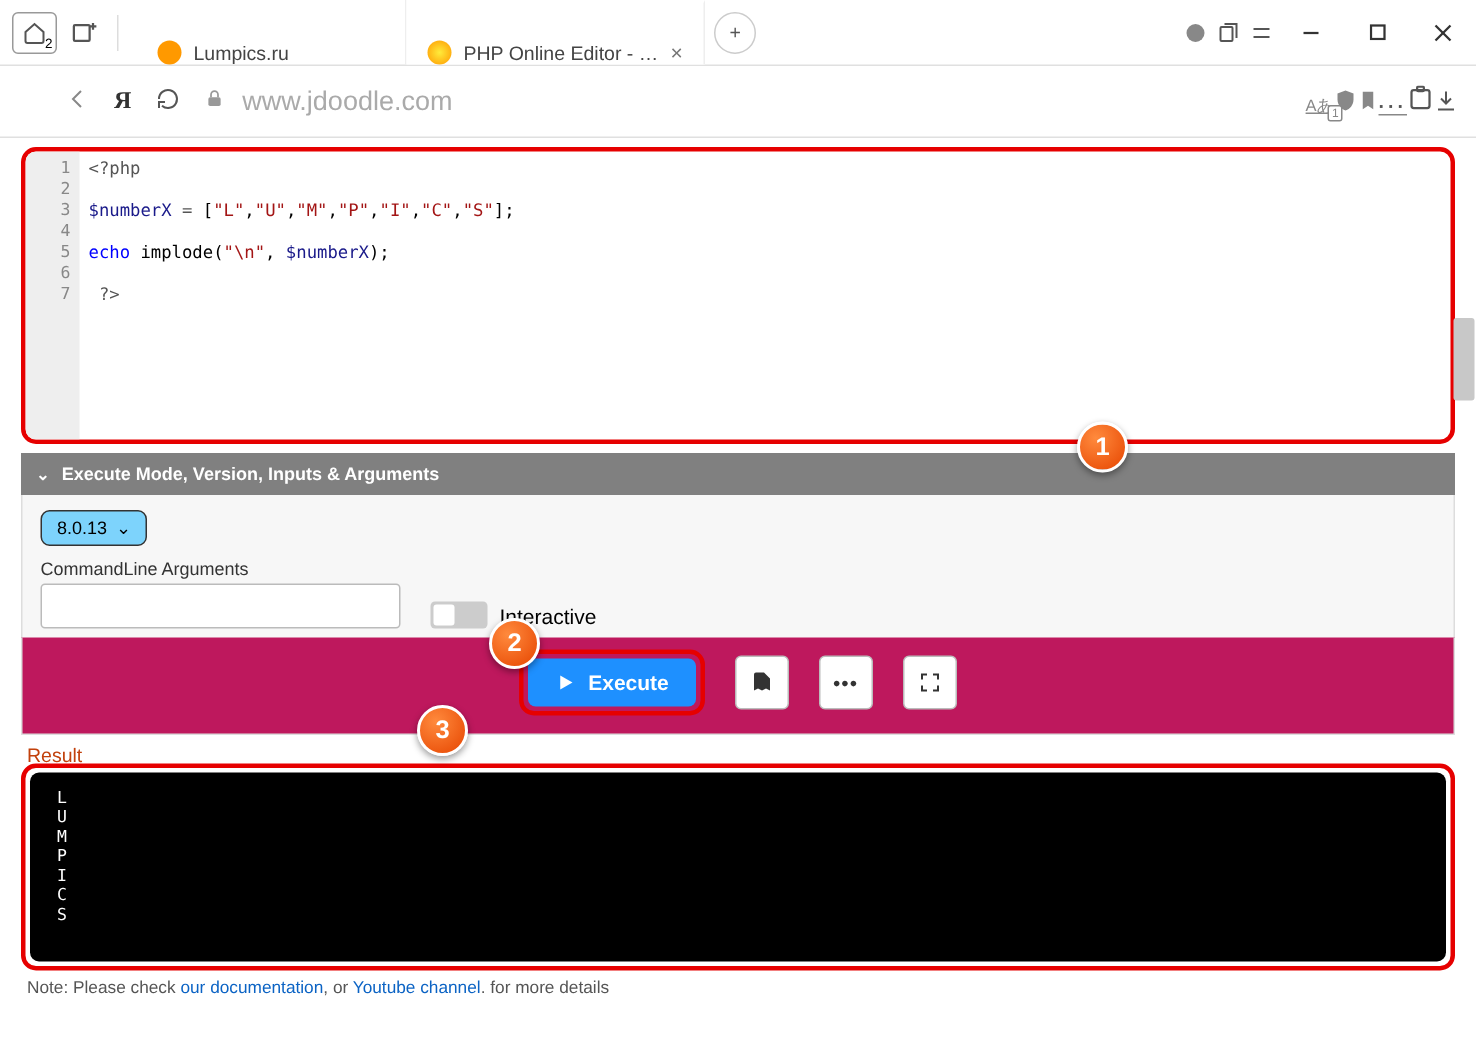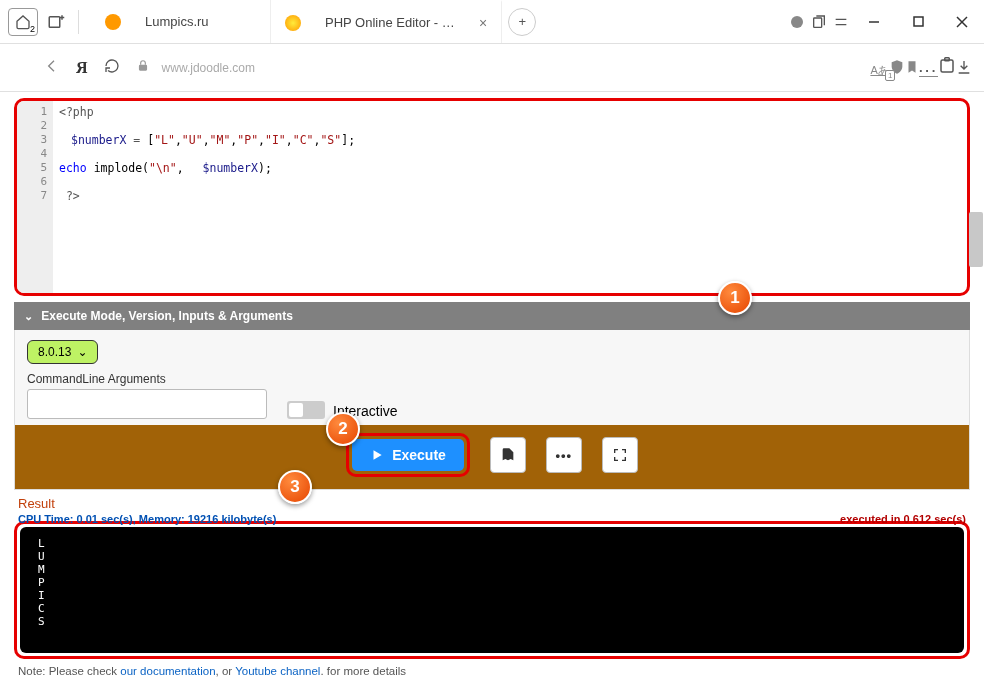--- a/index.html
+++ b/index.html
@@ -5,68 +5,68 @@
 * { margin: 0; padding: 0; box-sizing: border-box; }
 body { font-family: -apple-system, BlinkMacSystemFont, "Segoe UI", Arial, sans-serif; font-size: 13px; background: #fff; width: 984px; height: 692px; overflow: hidden; position: relative; }
 
 
 .titlebar { height: 44px; display: flex; align-items: center; background: #fff; border-bottom: 1px solid #e0e0e0; }
 .titlebar-left { display: flex; align-items: center; gap: 6px; padding: 0 8px; }
 .home-btn { width: 30px; height: 28px; border: 1px solid #999; border-radius: 4px; display: flex; align-items: center; justify-content: center; position: relative; }
 .home-btn .badge { position: absolute; bottom: 1px; right: 2px; font-size: 9px; background: #fff; }
 .newtab-ico { width: 24px; height: 24px; display: flex; align-items: center; justify-content: center; color: #555; }
 .tabs { display: flex; height: 100%; align-items: stretch; flex: 1; }
-.tab { display: flex; align-items: center; gap: 24px; padding: 0 14px; min-width: 180px; border-right: 1px solid #eee; }
+.tab { display: flex; align-items: flex-end; gap: 8px; padding: 0 14px; min-width: 180px; border-right: 1px solid #eee; }
 .tab.active { background: #fff; border-top: 2px solid transparent; }
 .tab-ico { width: 16px; height: 16px; border-radius: 50%; }
 .tab-title { font-size: 13px; color: #444; white-space: nowrap; overflow: hidden; text-overflow: ellipsis; max-width: 130px; }
 .tab-close { color: #777; font-size: 14px; }
 .plus-tab { width: 28px; height: 28px; border-radius: 50%; display: flex; align-items: center; justify-content: center; color: #555; margin-left: 6px; align-self: center; border: 1px solid #ccc; }
 .win-controls { display: flex; align-items: center; gap: 0; margin-left: auto; }
 .win-btn { width: 44px; height: 36px; display: flex; align-items: center; justify-content: center; color: #555; }
 .win-ico-sm { width: 22px; height: 22px; display: flex; align-items: center; justify-content: center; color: #666; }
 
 .addrbar { height: 48px; display: flex; align-items: center; gap: 12px; padding: 0 12px 0 40px; border-bottom: 1px solid #e0e0e0; }
 .nav-ico { color: #888; width: 24px; text-align: center; }
 .y-ico { font-weight: 700; font-family: Georgia, serif; color: #333; font-size: 16px; }
 .lock-ico { color: #888; }
-.url-domain { color: #aaa; font-size: 12px; }
+.url-domain { color: #aaa; font-size: 18px; }
 .url-title { color: #333; font-size: 16px; margin-left: 6px; }
 .addrbar-right { margin-left: auto; display: flex; align-items: flex-end; color: #888; text-decoration: underline; }
 
 
 .page { position: relative; padding: 6px 14px 0 14px; height: 600px; overflow: hidden; }
 .page-scrollbar { position: absolute; right: 1px; top: 120px; width: 14px; height: 55px; background: #c8c8c8; border-radius: 2px; }
 
 .code-box { border: 3px solid #e60000; border-radius: 10px; height: 198px; display: flex; background: #fff; overflow: hidden; }
 .gutter { width: 36px; background: #eee; text-align: right; padding: 4px 6px 0 0; color: #888; font-family: Menlo, Consolas, monospace; font-size: 11px; line-height: 14px; }
 .gutter div { height: 14px; }
 .code { flex: 1; padding: 4px 6px; font-family: Menlo, Consolas, monospace; font-size: 11.5px; line-height: 14px; white-space: pre; }
 .k-tag { color: #555; }
-.k-var { color: #1a1a8a; margin-left: 12px; }
+.k-var { color: #1a1a8a; }
 .k-op { color: #555; }
 .k-str { color: #a31515; }
 .k-fn { color: #0000ff; }
 
 .exec-header { background: #808080; color: #fff; height: 28px; display: flex; align-items: center; gap: 8px; padding: 0 10px; margin-top: 6px; font-size: 12px; font-weight: 600; }
 .chev { font-size: 11px; }
 
 .options-row { display: flex; padding: 10px 12px 6px 12px; gap: 20px; background: #f7f7f7; border-left: 1px solid #ddd; border-right: 1px solid #ddd; }
 .col-left { width: 240px; }
 .col-mid { flex: 0 0 150px; display: flex; align-items: flex-end; gap: 8px; padding-top: 4px; }
 .col-right { flex: 1; }
-.ver-select { border: 1px solid #333; border-radius: 6px; padding: 4px 10px; font-size: 12px; display: inline-flex; gap: 6px; align-items: center; background: #bef264; }
+.ver-select { border: 1px solid #333; border-radius: 6px; padding: 4px 10px; font-size: 12px; display: inline-flex; gap: 6px; align-items: center; background: #7dd3fc; }
 .label { font-size: 12px; color: #333; margin-top: 8px; }
 .label-top { font-size: 12px; color: #333; font-weight: 600; }
 .txt-input { width: 100%; height: 30px; border: 1px solid #bbb; border-radius: 3px; margin-top: 3px; padding: 4px; }
 .txt-area { width: 100%; height: 62px; border: 1px solid #bbb; border-radius: 3px; margin-top: 3px; resize: none; }
 .toggle { width: 38px; height: 18px; background: #ccc; border-radius: 3px; position: relative; }
 .toggle::after { content: ''; position: absolute; left: 2px; top: 2px; width: 14px; height: 14px; background: #fff; border-radius: 2px; }
 
-.btn-row { display: flex; align-items: center; gap: 20px; justify-content: center; padding: 8px 0 12px 0; background: #a16207; border-left: 1px solid #ddd; border-right: 1px solid #ddd; border-bottom: 1px solid #ddd; position: relative; }
+.btn-row { display: flex; align-items: center; gap: 20px; justify-content: center; padding: 8px 0 12px 0; background: #be185d; border-left: 1px solid #ddd; border-right: 1px solid #ddd; border-bottom: 1px solid #ddd; position: relative; }
 .exec-btn-wrap { border: 3px solid #e60000; border-radius: 10px; padding: 3px; }
 .exec-btn { background: #1e90ff; color: #fff; border: none; border-radius: 5px; padding: 8px 18px; font-size: 14px; font-weight: 600; display: flex; gap: 8px; align-items: center; }
 .sq-btn { width: 36px; height: 36px; border: 1px solid #bbb; border-radius: 4px; background: #fff; display: flex; align-items: center; justify-content: center; color: #333; }
 
 .result-label { font-size: 13px; color: #c2410c; padding: 6px 4px 2px 4px; }
 .result-meta { display: flex; justify-content: space-between; color: #0050b3; font-size: 11px; font-weight: 700; padding: 0 4px; }
 .result-meta .r { color: #b30000; }
 
 .term-box { border: 3px solid #e60000; border-radius: 10px; padding: 3px; margin-top: -4px; }
 .term { background: #000; color: #fff; font-family: Menlo, Consolas, monospace; font-size: 11px; line-height: 13px; padding: 10px 18px; height: 126px; border-radius: 6px; white-space: pre; }
@@ -250,24 +250,20 @@
     </div>
     <div class="sq-btn" style="font-weight:700;letter-spacing:1px">•••</div>
     <div class="sq-btn">
       <svg width="16" height="16" viewBox="0 0 24 24" fill="none" stroke="#333" stroke-width="2">
           <path d="M4 9V4h5M20 9V4h-5M4 15v5h5M20 15v5h-5"></path>
         </svg>
     </div>
   </div>
 
   <div class="result-label">Result</div>
-  <div class="result-meta">
-    <span>CPU Time: 0.01 sec(s), Memory: 19216 kilobyte(s)</span>
-    <span class="r">executed in 0.612 sec(s)</span>
-  </div>
   <div class="term-box">
     <div class="term">L
 U
 M
 P
 I
 C
 S</div>
   </div>
 

